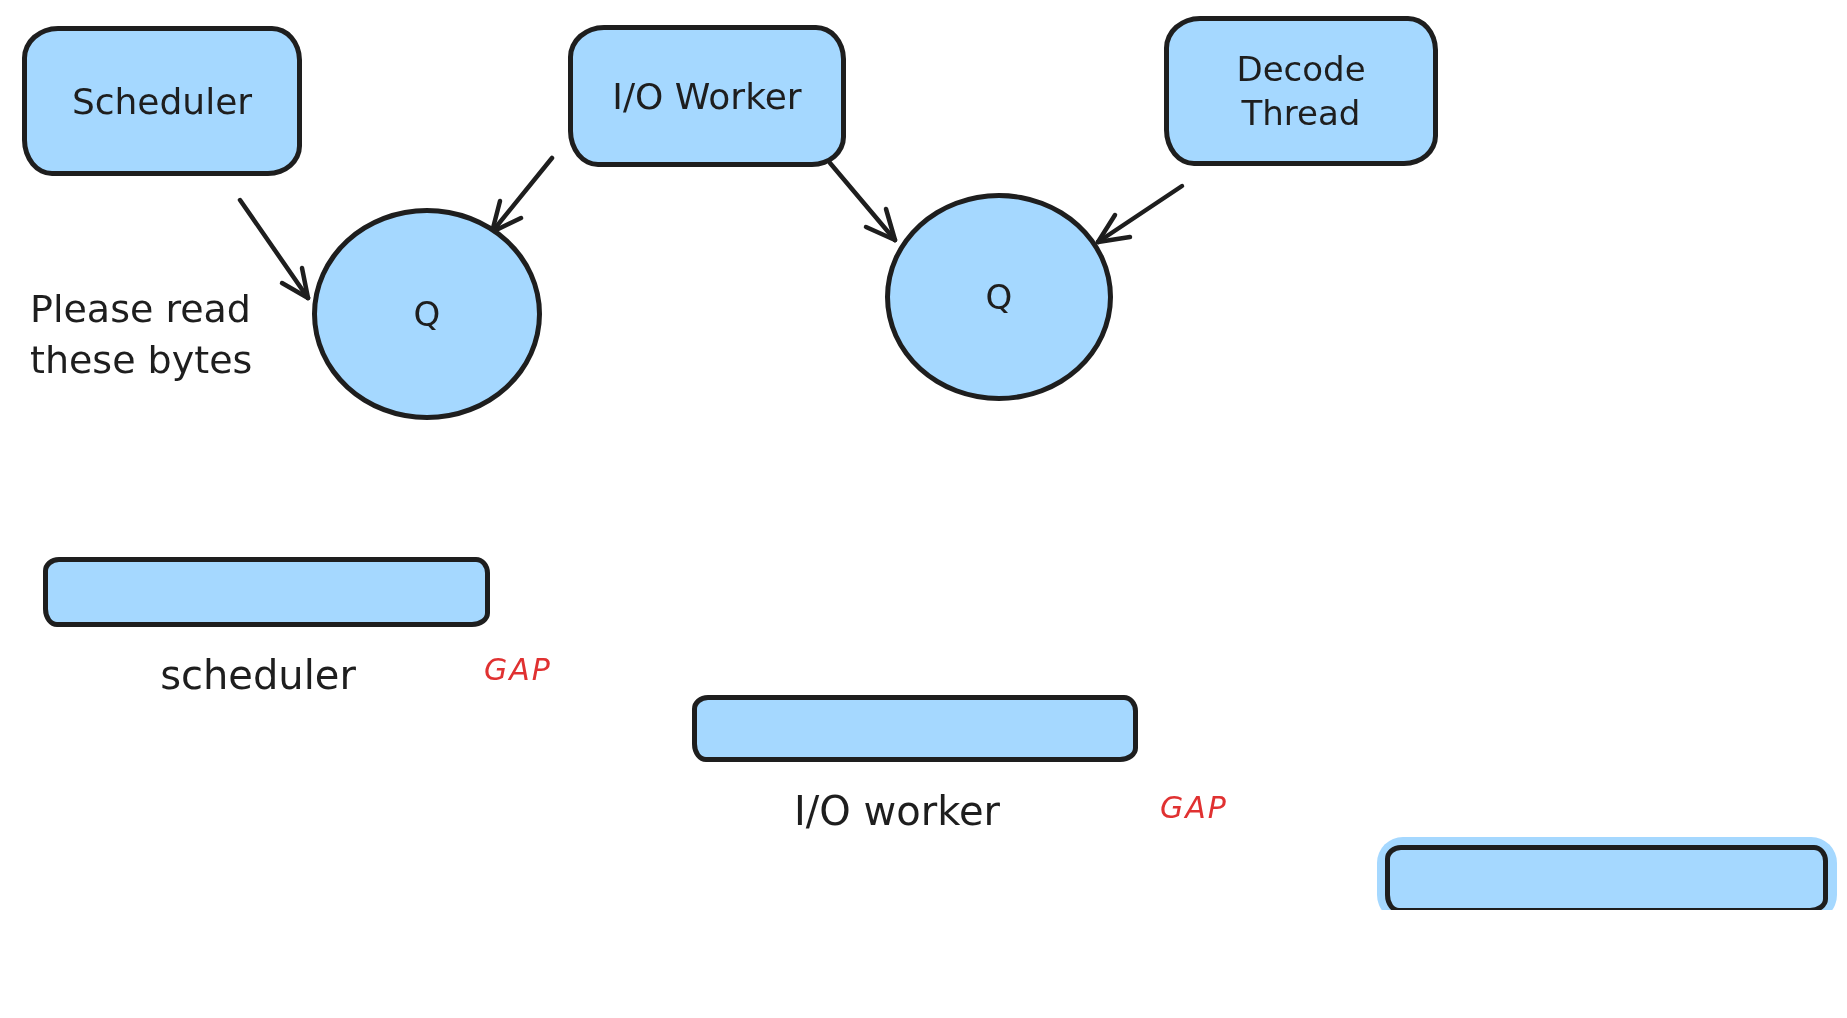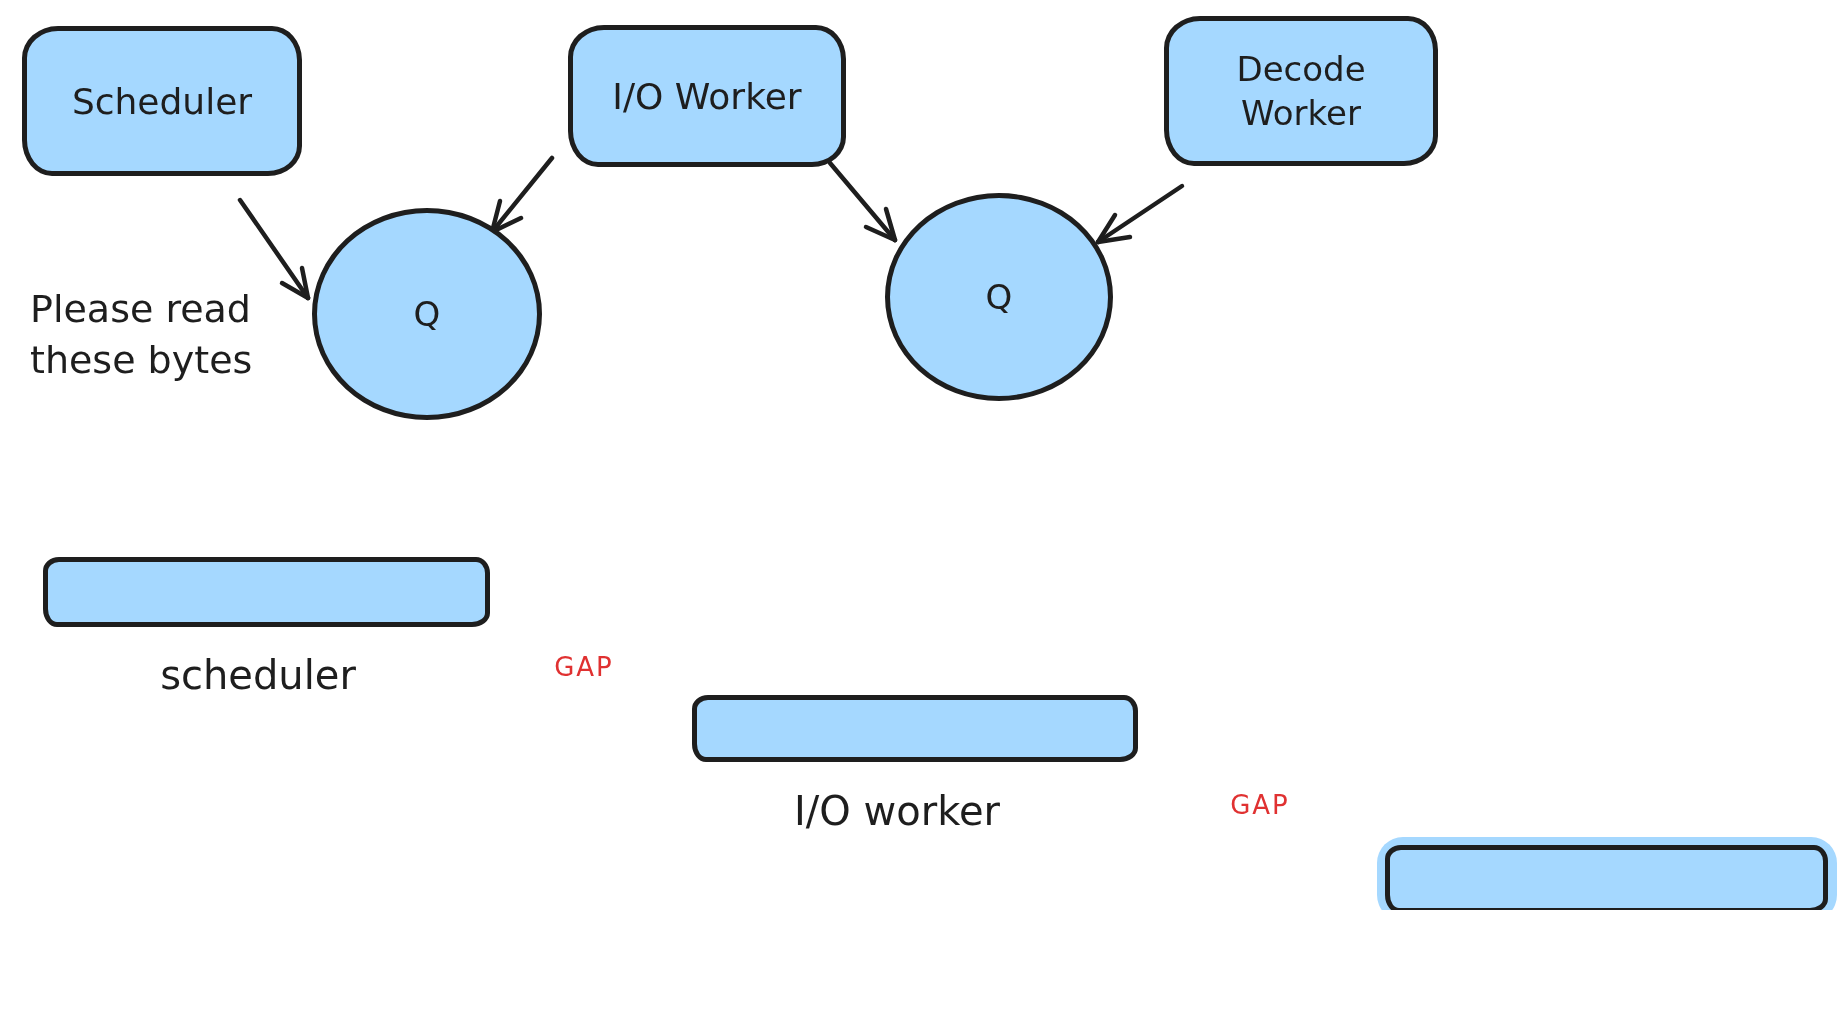--- a/index.html
+++ b/index.html
@@ -37,22 +37,22 @@
   }
   .note{
     position:absolute;text-align:left;
     font-size:38px;line-height:51px;
   }
   .tl-label{
     position:absolute;text-align:center;
     font-size:40px;
   }
   .gap{
-    position:absolute;text-align:center;
-    font-size:26px;letter-spacing:2px;
+    position:absolute;text-align:left;
+    font-size:30px;font-style:italic;letter-spacing:2px;
     color:var(--red);
   }
 
   
   #box-scheduler{left:22px;top:26px;width:280px;height:150px;}
   #box-io-worker{left:568px;top:25px;width:278px;height:142px;}
   #box-decode-thread{left:1164px;top:16px;width:274px;height:150px;}
 
   #circle-q1{left:312px;top:208px;width:230px;height:212px;}
   #circle-q2{left:885px;top:193px;width:228px;height:208px;}
@@ -103,21 +103,21 @@
     <span>Scheduler</span>
   </div>
 
   <div class="node box" id="box-io-worker">
     <span>I/O Worker</span>
   </div>
 
   <div class="node box" id="box-decode-thread">
     <span class="two-line">
       <span>Decode</span><br>
-      <span>Worker</span>
+      <span>Thread</span>
     </span>
   </div>
 
   <div class="node circle" id="circle-q1">
     <span>Q</span>
   </div>
 
   <div class="node circle" id="circle-q2">
     <span>Q</span>
   </div>

